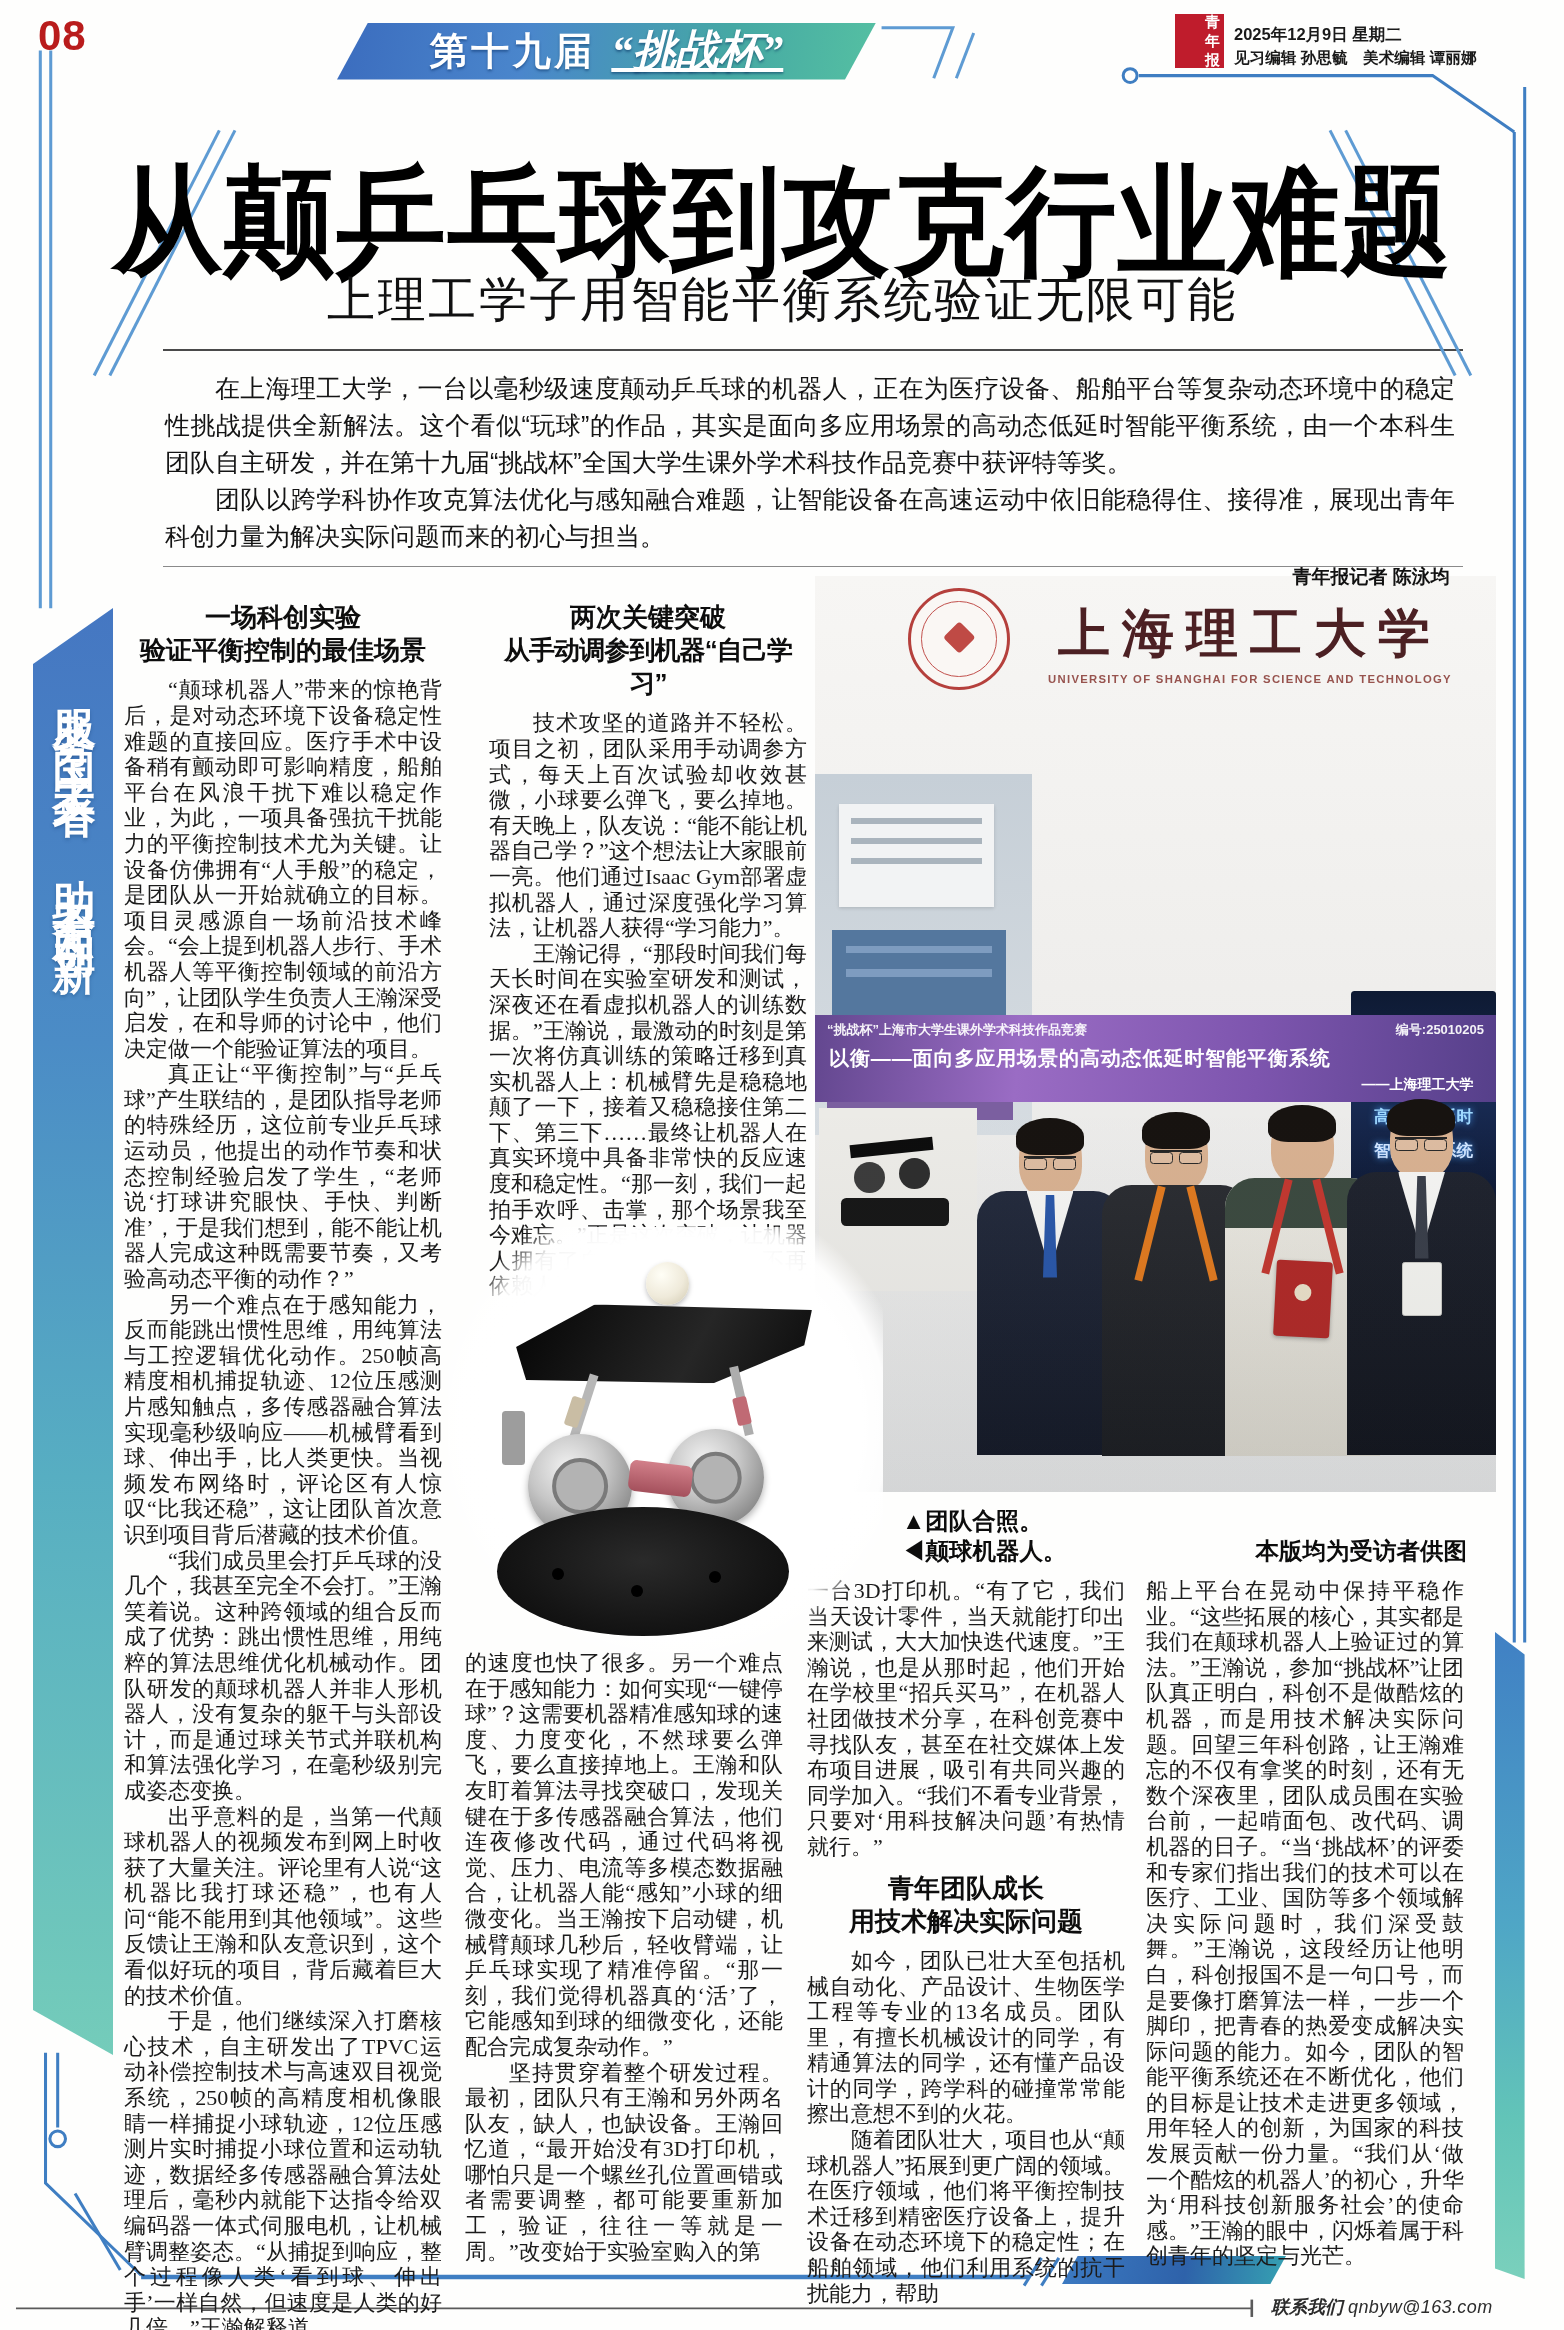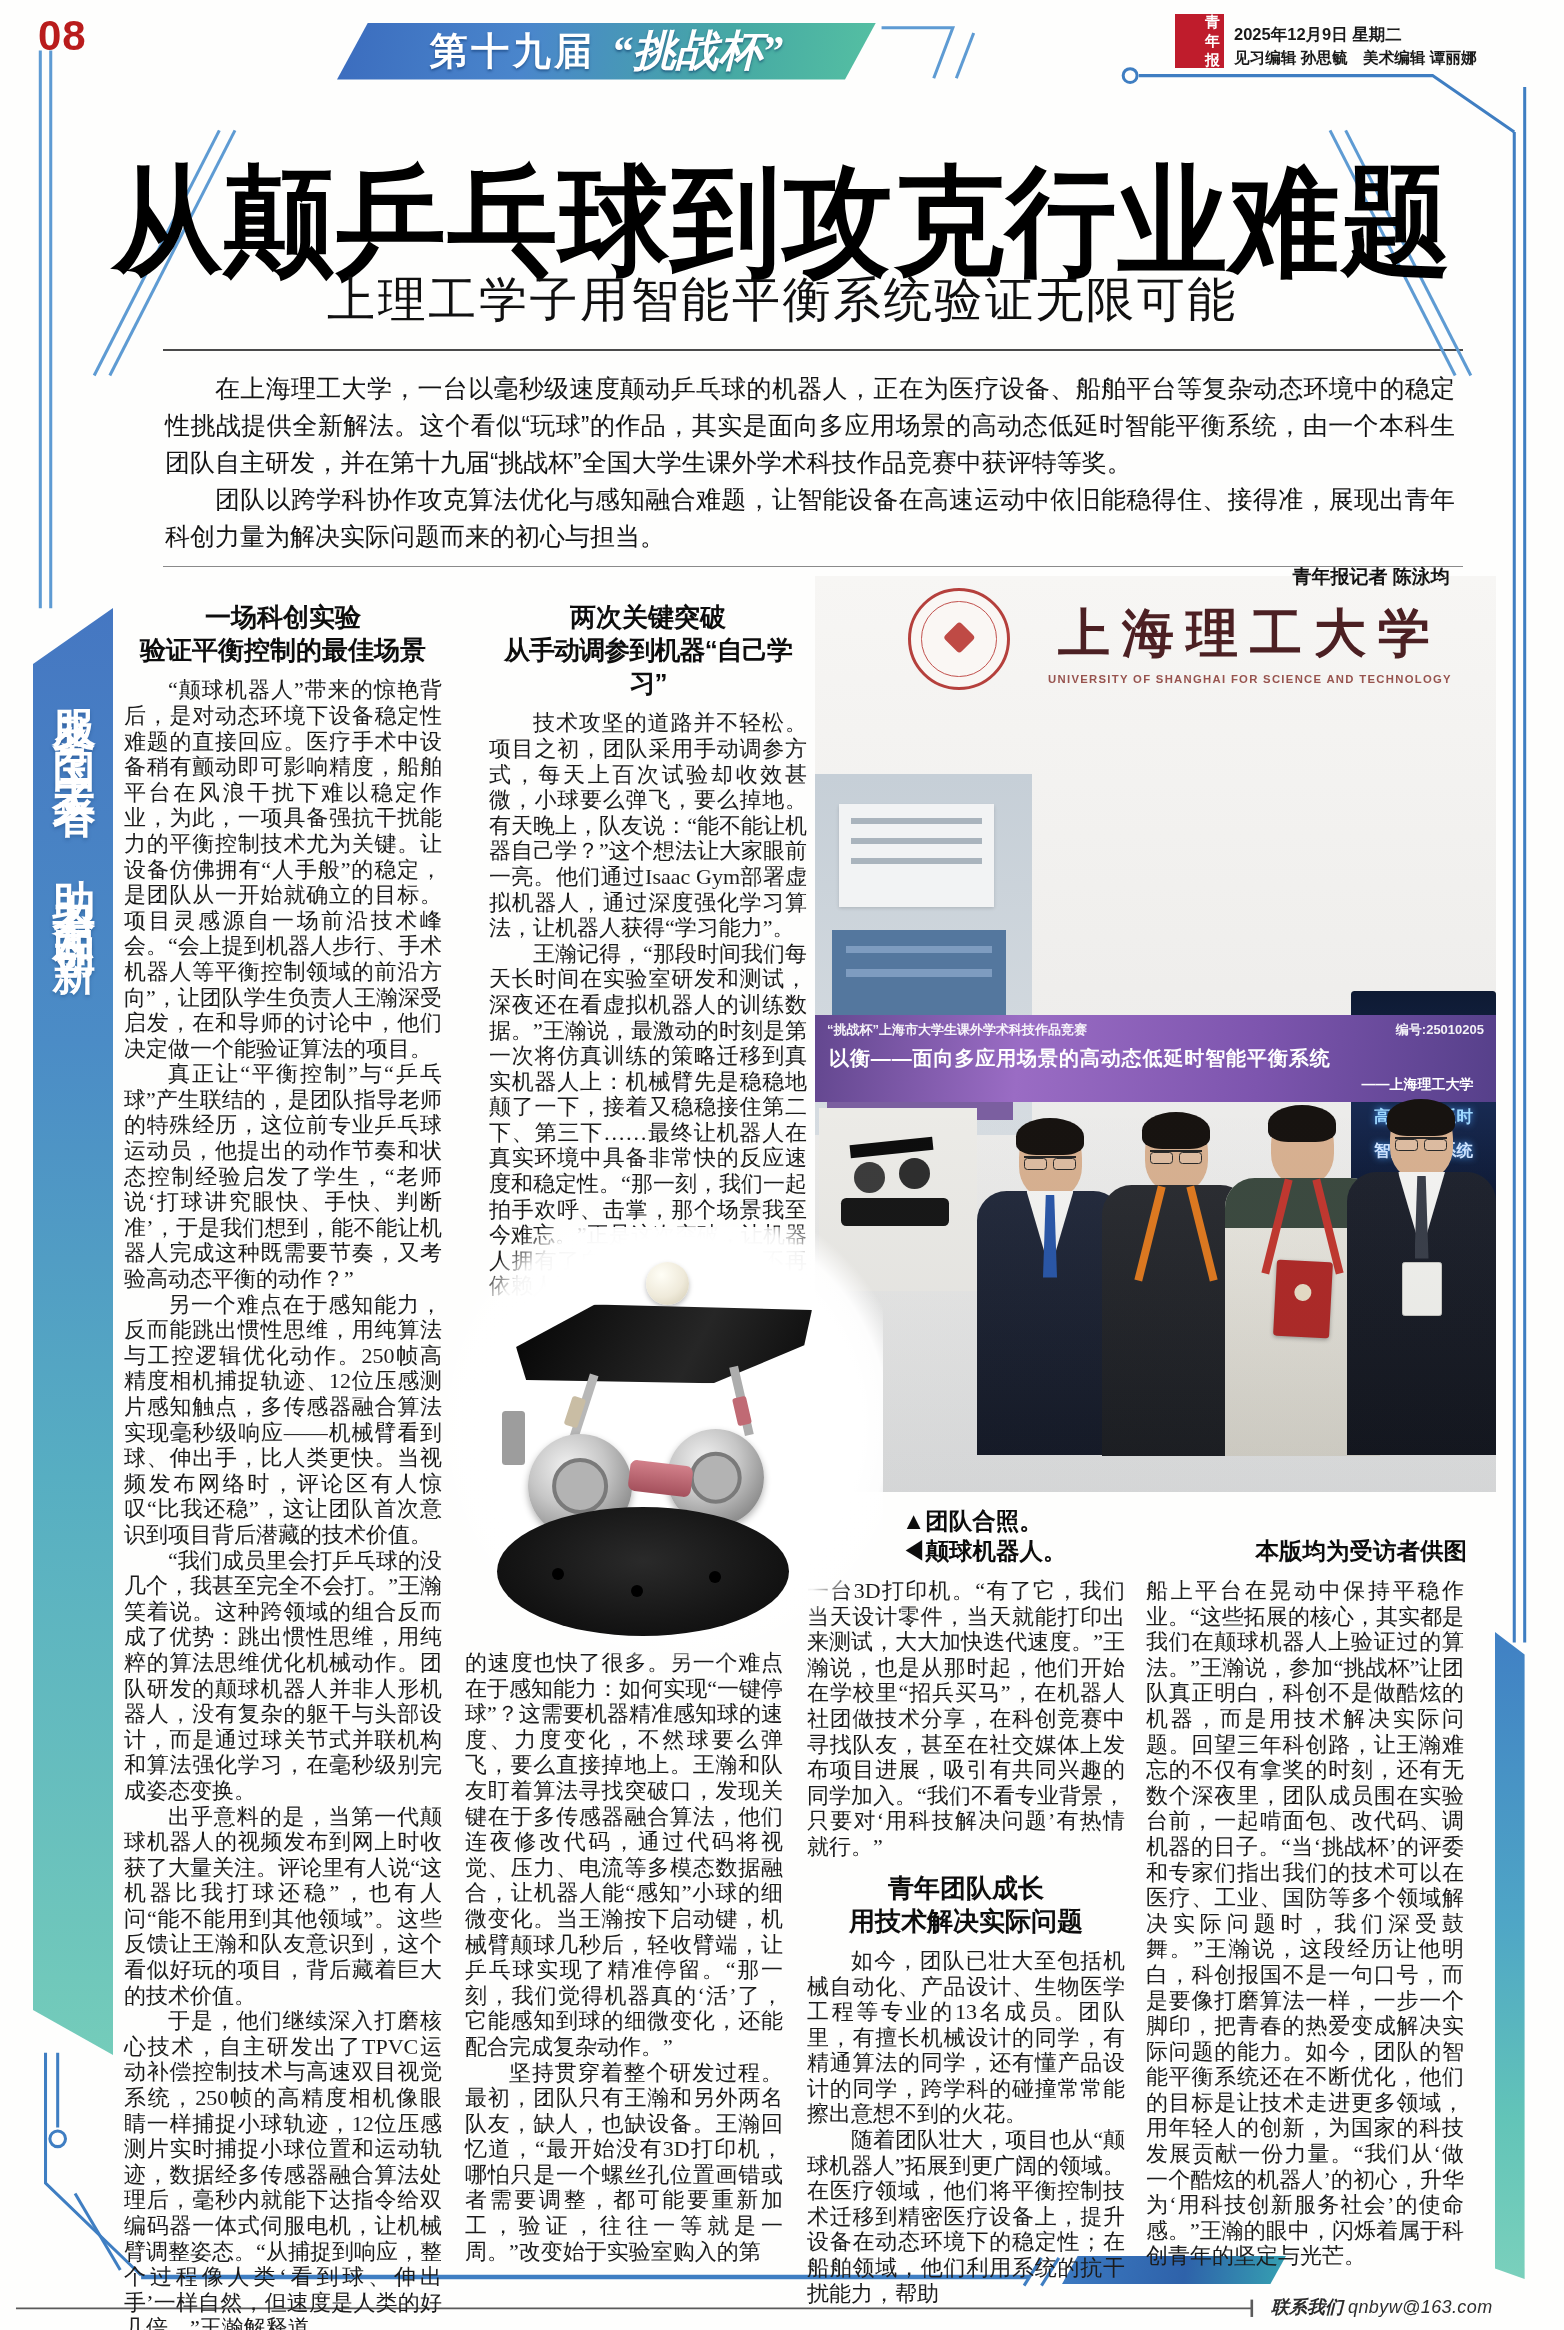--- a/index.html
+++ b/index.html
@@ -11,21 +11,21 @@
   .abs{position:absolute;}
   
   .page-num{left:38px; top:12px; font-size:42px; font-weight:700; color:#b91c1c; letter-spacing:0.9px;}
   .top-banner{
     left:337px; top:22.6px; width:539px; height:57px; z-index:2;
     background:linear-gradient(100deg,#3b6cbe 0%,#4a86cc 35%,#45a8a4 72%,#55c0a2 100%);
     clip-path:polygon(31px 0,100% 0,calc(100% - 31px) 100%,0 100%);
     display:flex; align-items:center; justify-content:center; gap:15.6px;
   }
   .banner-session{color:#fff; font-size:38px; font-weight:800; letter-spacing:3.5px; text-shadow:0 1.7px 2.6px rgba(0,40,90,.45);}
-  .banner-cup{color:#fff; font-size:43px; font-weight:700; font-style:italic; font-family:"Liberation Serif",serif; text-shadow:0 1.7px 2.6px rgba(0,40,90,.5);}
+  .banner-cup{color:#fff; font-size:43px; font-weight:700; font-style:italic; font-family:"Liberation Serif",serif; text-shadow:0 1.7px 2.6px rgba(0,40,90,.5);text-decoration:underline;}
   .logo-box{
     left:1175px; top:14px; width:49px; height:54px; background:#bf1c2c; z-index:2;
     display:flex; align-items:center; justify-content:center;
   }
   .logo-box span{color:#fff; font-family:"Liberation Serif",serif; font-weight:700; font-size:14.8px; letter-spacing:0px;margin-left:30px;}
   .mast-date{left:1234px; top:23.5px; font-size:16.5px; font-weight:700; color:#1a1a1a;}
   .mast-editors{left:1234px; top:48px; font-size:15.6px; font-weight:700; color:#1a1a1a;}
   
   .headline{
     left:83px; top:142px; width:1399px; text-align:center; z-index:3;

